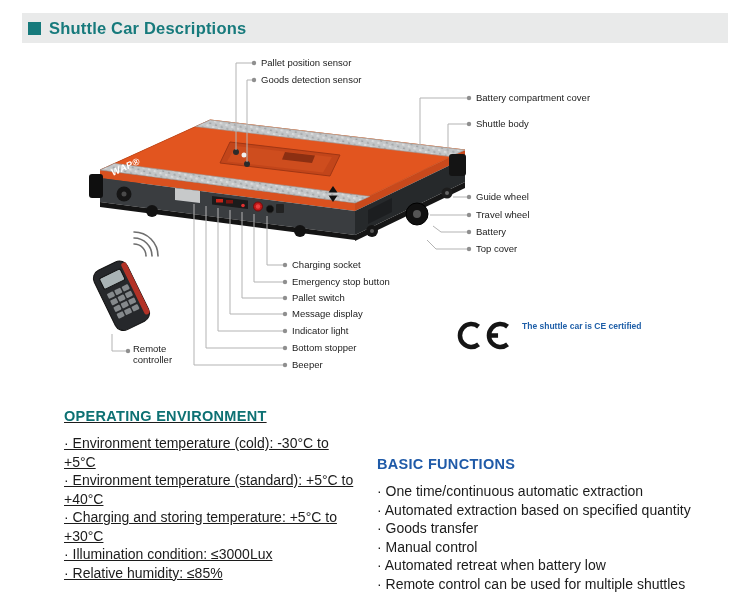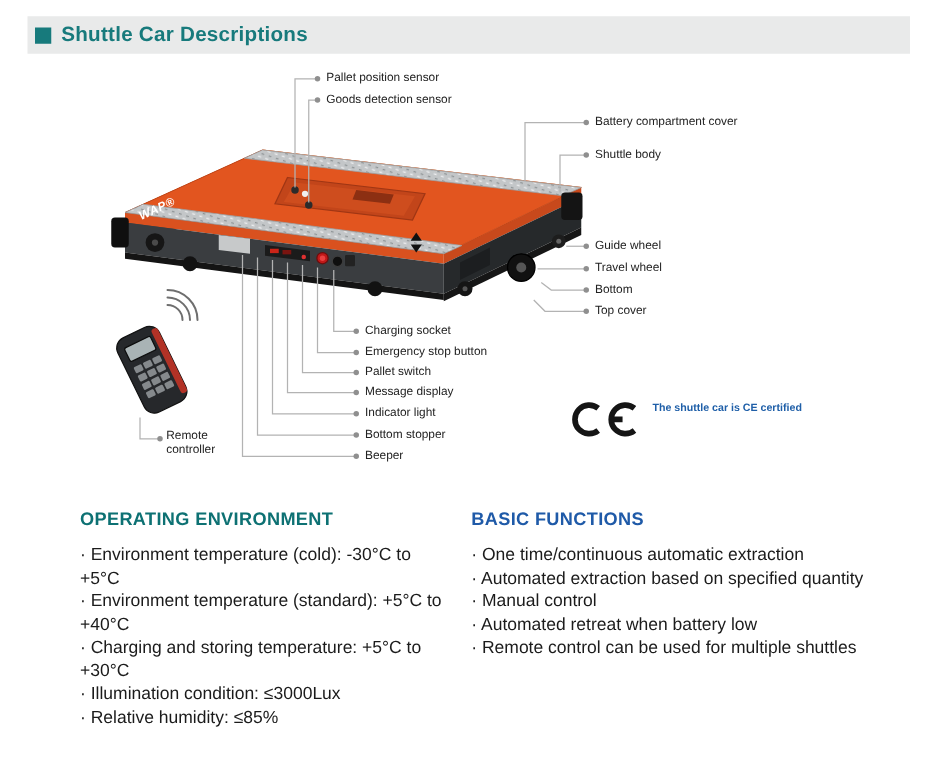--- a/index.html
+++ b/index.html
@@ -22,22 +22,22 @@
     position:absolute;font-size:9.5px;line-height:1.2;color:#222;white-space:nowrap;
   }
   .callout-label.wrap{white-space:normal;line-height:1.15;}
 
   
   .ce-block{position:absolute;left:455px;top:321px;display:flex;align-items:flex-start;gap:9px;}
   .ce-text{font-size:8.5px;font-weight:bold;color:#1f5fa8;white-space:nowrap;}
 
   
   .col{position:absolute;top:408px;}
-  .col-env{left:64px;width:300px;}
-  .col-fun{left:377px;width:340px;}
+  .col-env{left:64px;width:300px;text-decoration:underline;}
+  .col-fun{left:377px;width:340px;margin-top:48px;}
   .col h2{margin:0 0 10px 0;font-size:14.5px;font-weight:bold;letter-spacing:0.3px;}
   .col-env h2{color:#0d7173;}
   .col-fun h2{color:#1f5aa8;}
   .col ul{list-style:none;margin:0;padding:0;}
   .col li{font-size:14px;line-height:18.5px;color:#1b1b1b;}
 </style>
 </head>
 <body>
 
 <div class="stage">
@@ -182,21 +182,21 @@
       </g>
     </svg>
 
     <div class="callout-label" style="left:261px;top:57px">Pallet position sensor</div>
     <div class="callout-label" style="left:261px;top:74px">Goods detection sensor</div>
 
     <div class="callout-label" style="left:476px;top:92px">Battery compartment cover</div>
     <div class="callout-label" style="left:476px;top:118px">Shuttle body</div>
     <div class="callout-label" style="left:476px;top:191px">Guide wheel</div>
     <div class="callout-label" style="left:476px;top:209px">Travel wheel</div>
-    <div class="callout-label" style="left:476px;top:226px">Bottom</div>
+    <div class="callout-label" style="left:476px;top:226px">Battery</div>
     <div class="callout-label" style="left:476px;top:243px">Top cover</div>
 
     <div class="callout-label" style="left:292px;top:259px">Charging socket</div>
     <div class="callout-label" style="left:292px;top:276px">Emergency stop button</div>
     <div class="callout-label" style="left:292px;top:292px">Pallet switch</div>
     <div class="callout-label" style="left:292px;top:308px">Message display</div>
     <div class="callout-label" style="left:292px;top:325px">Indicator light</div>
     <div class="callout-label" style="left:292px;top:342px">Bottom stopper</div>
     <div class="callout-label" style="left:292px;top:359px">Beeper</div>
 
@@ -223,19 +223,20 @@
       <li>· Illumination condition: ≤3000Lux</li>
       <li>· Relative humidity: ≤85%</li>
     </ul>
   </section>
 
   <section class="col col-fun">
     <h2>BASIC FUNCTIONS</h2>
     <ul>
       <li>· One time/continuous automatic extraction</li>
       <li>· Automated extraction based on specified quantity</li>
+      <li>· Goods transfer</li>
       <li>· Manual control</li>
       <li>· Automated retreat when battery low</li>
       <li>· Remote control can be used for multiple shuttles</li>
     </ul>
   </section>
 
 </div>
 
 </body></html>

